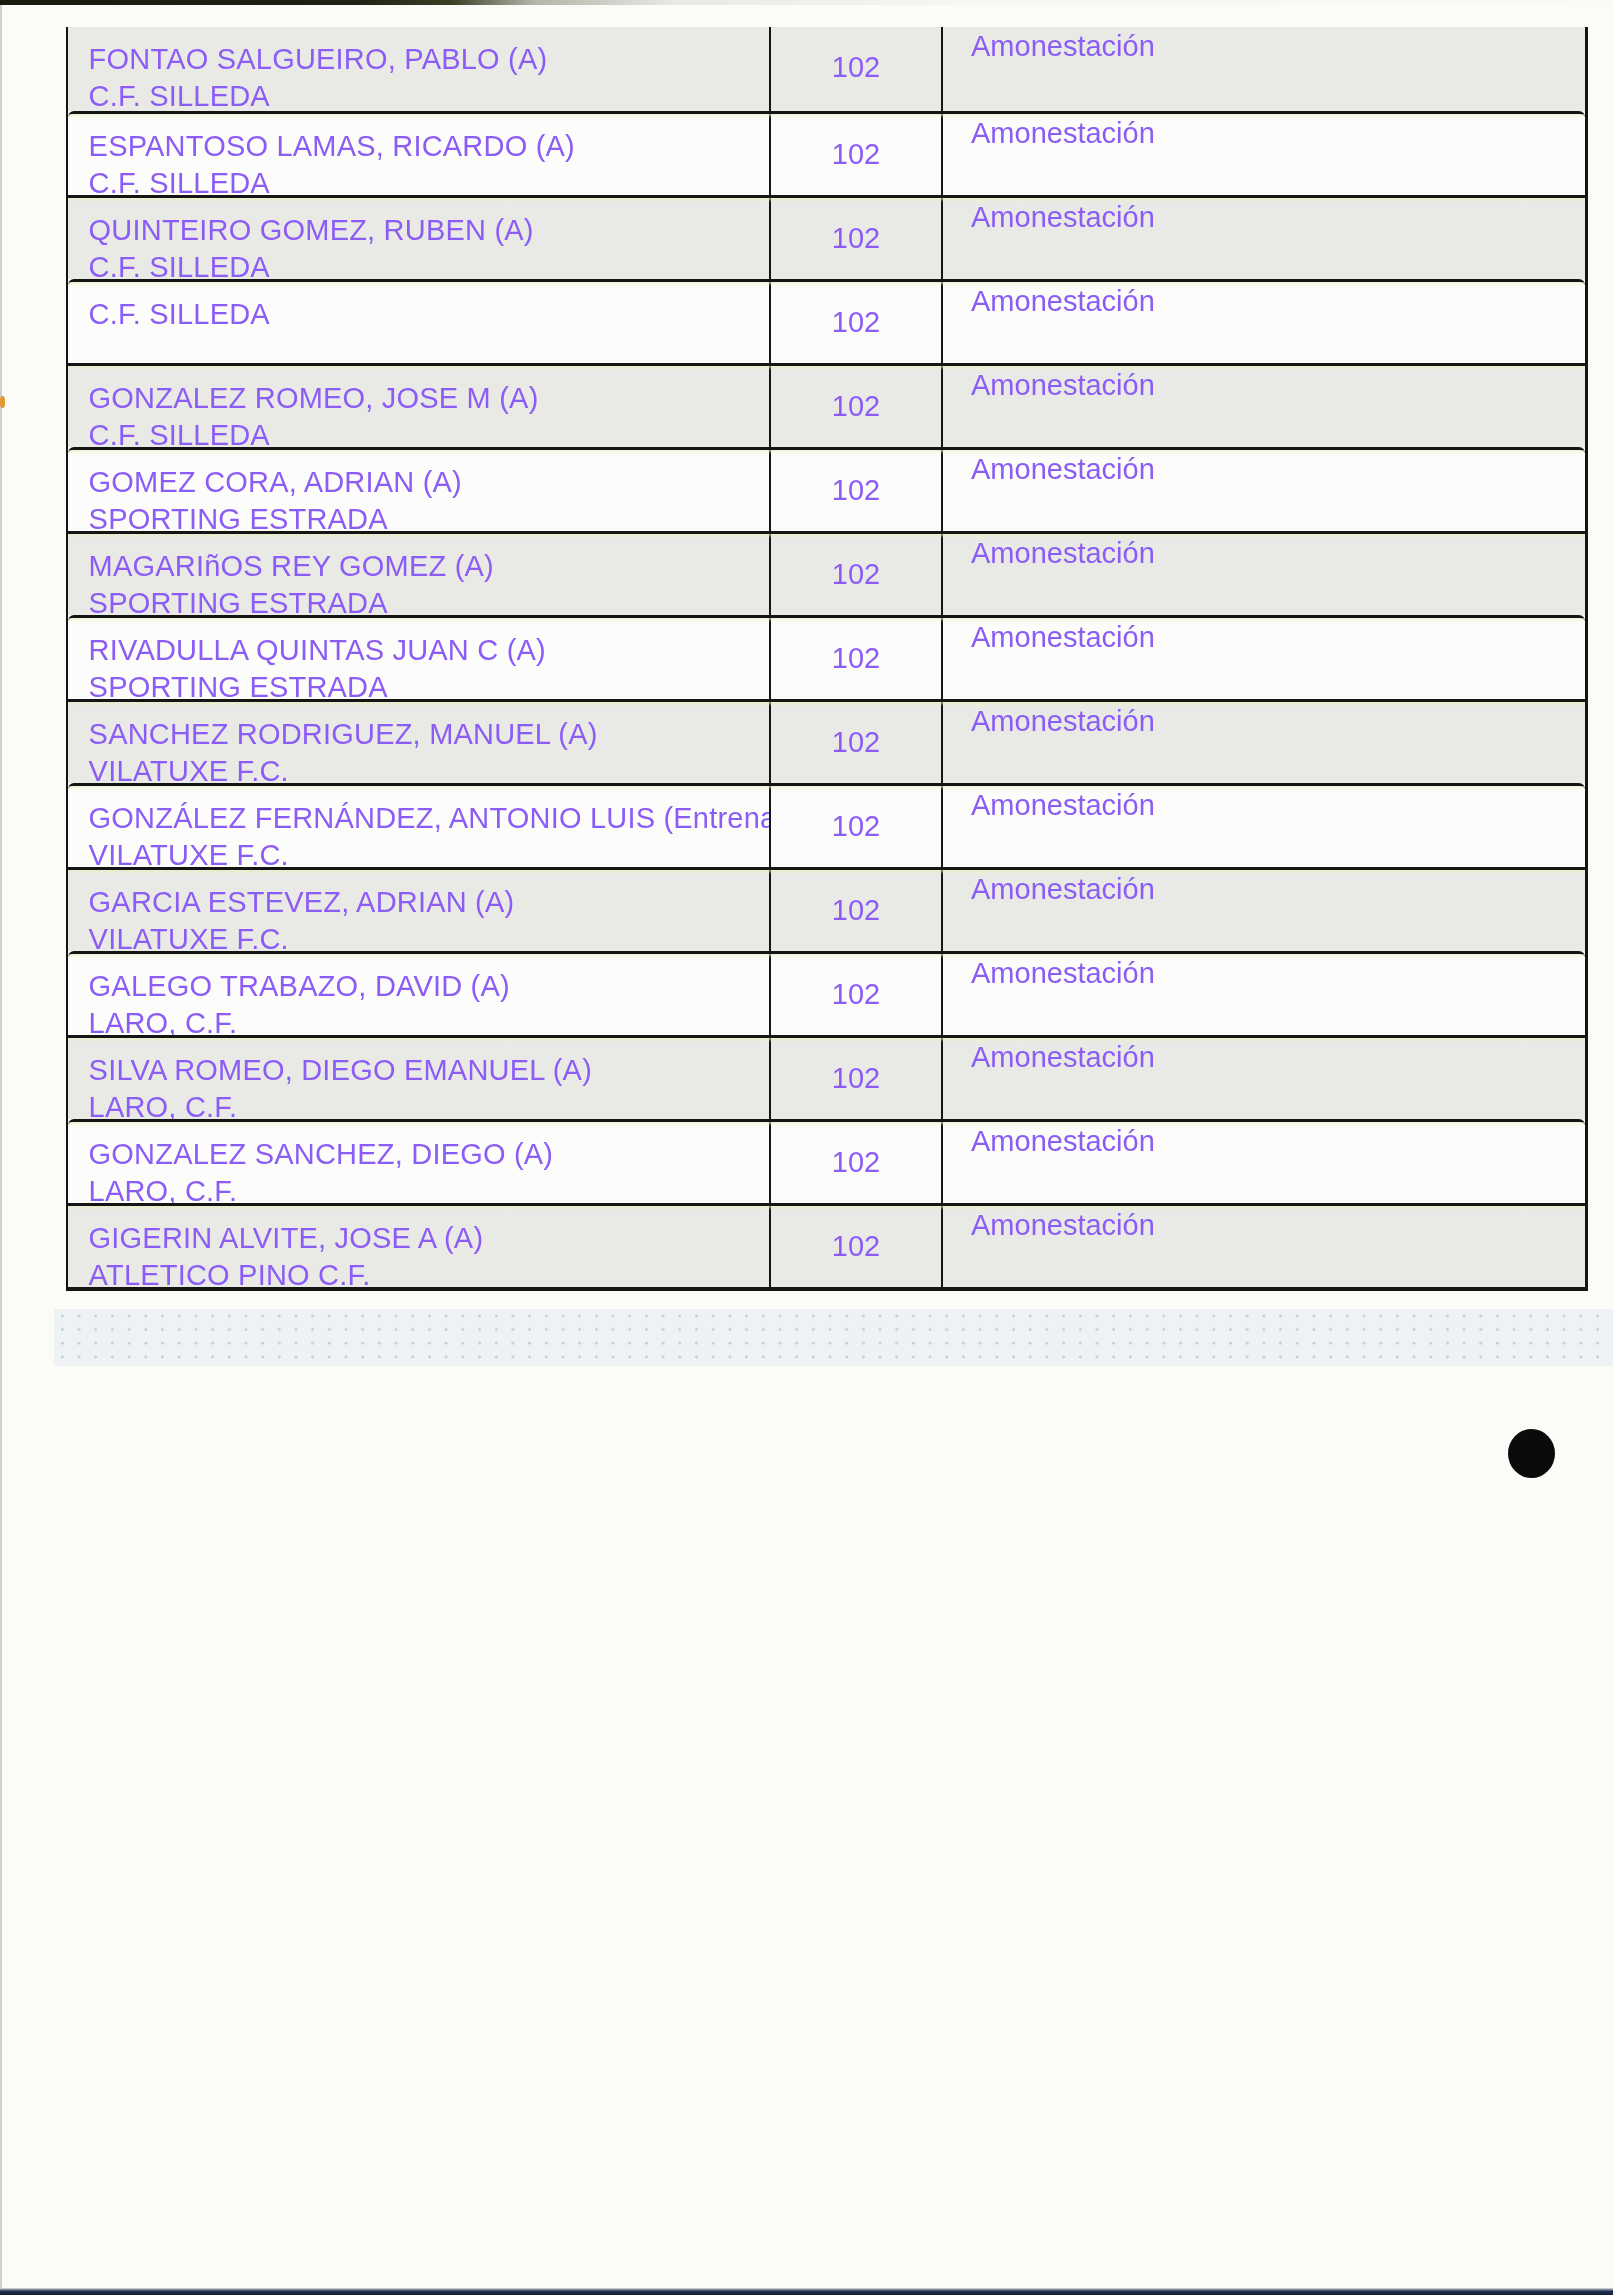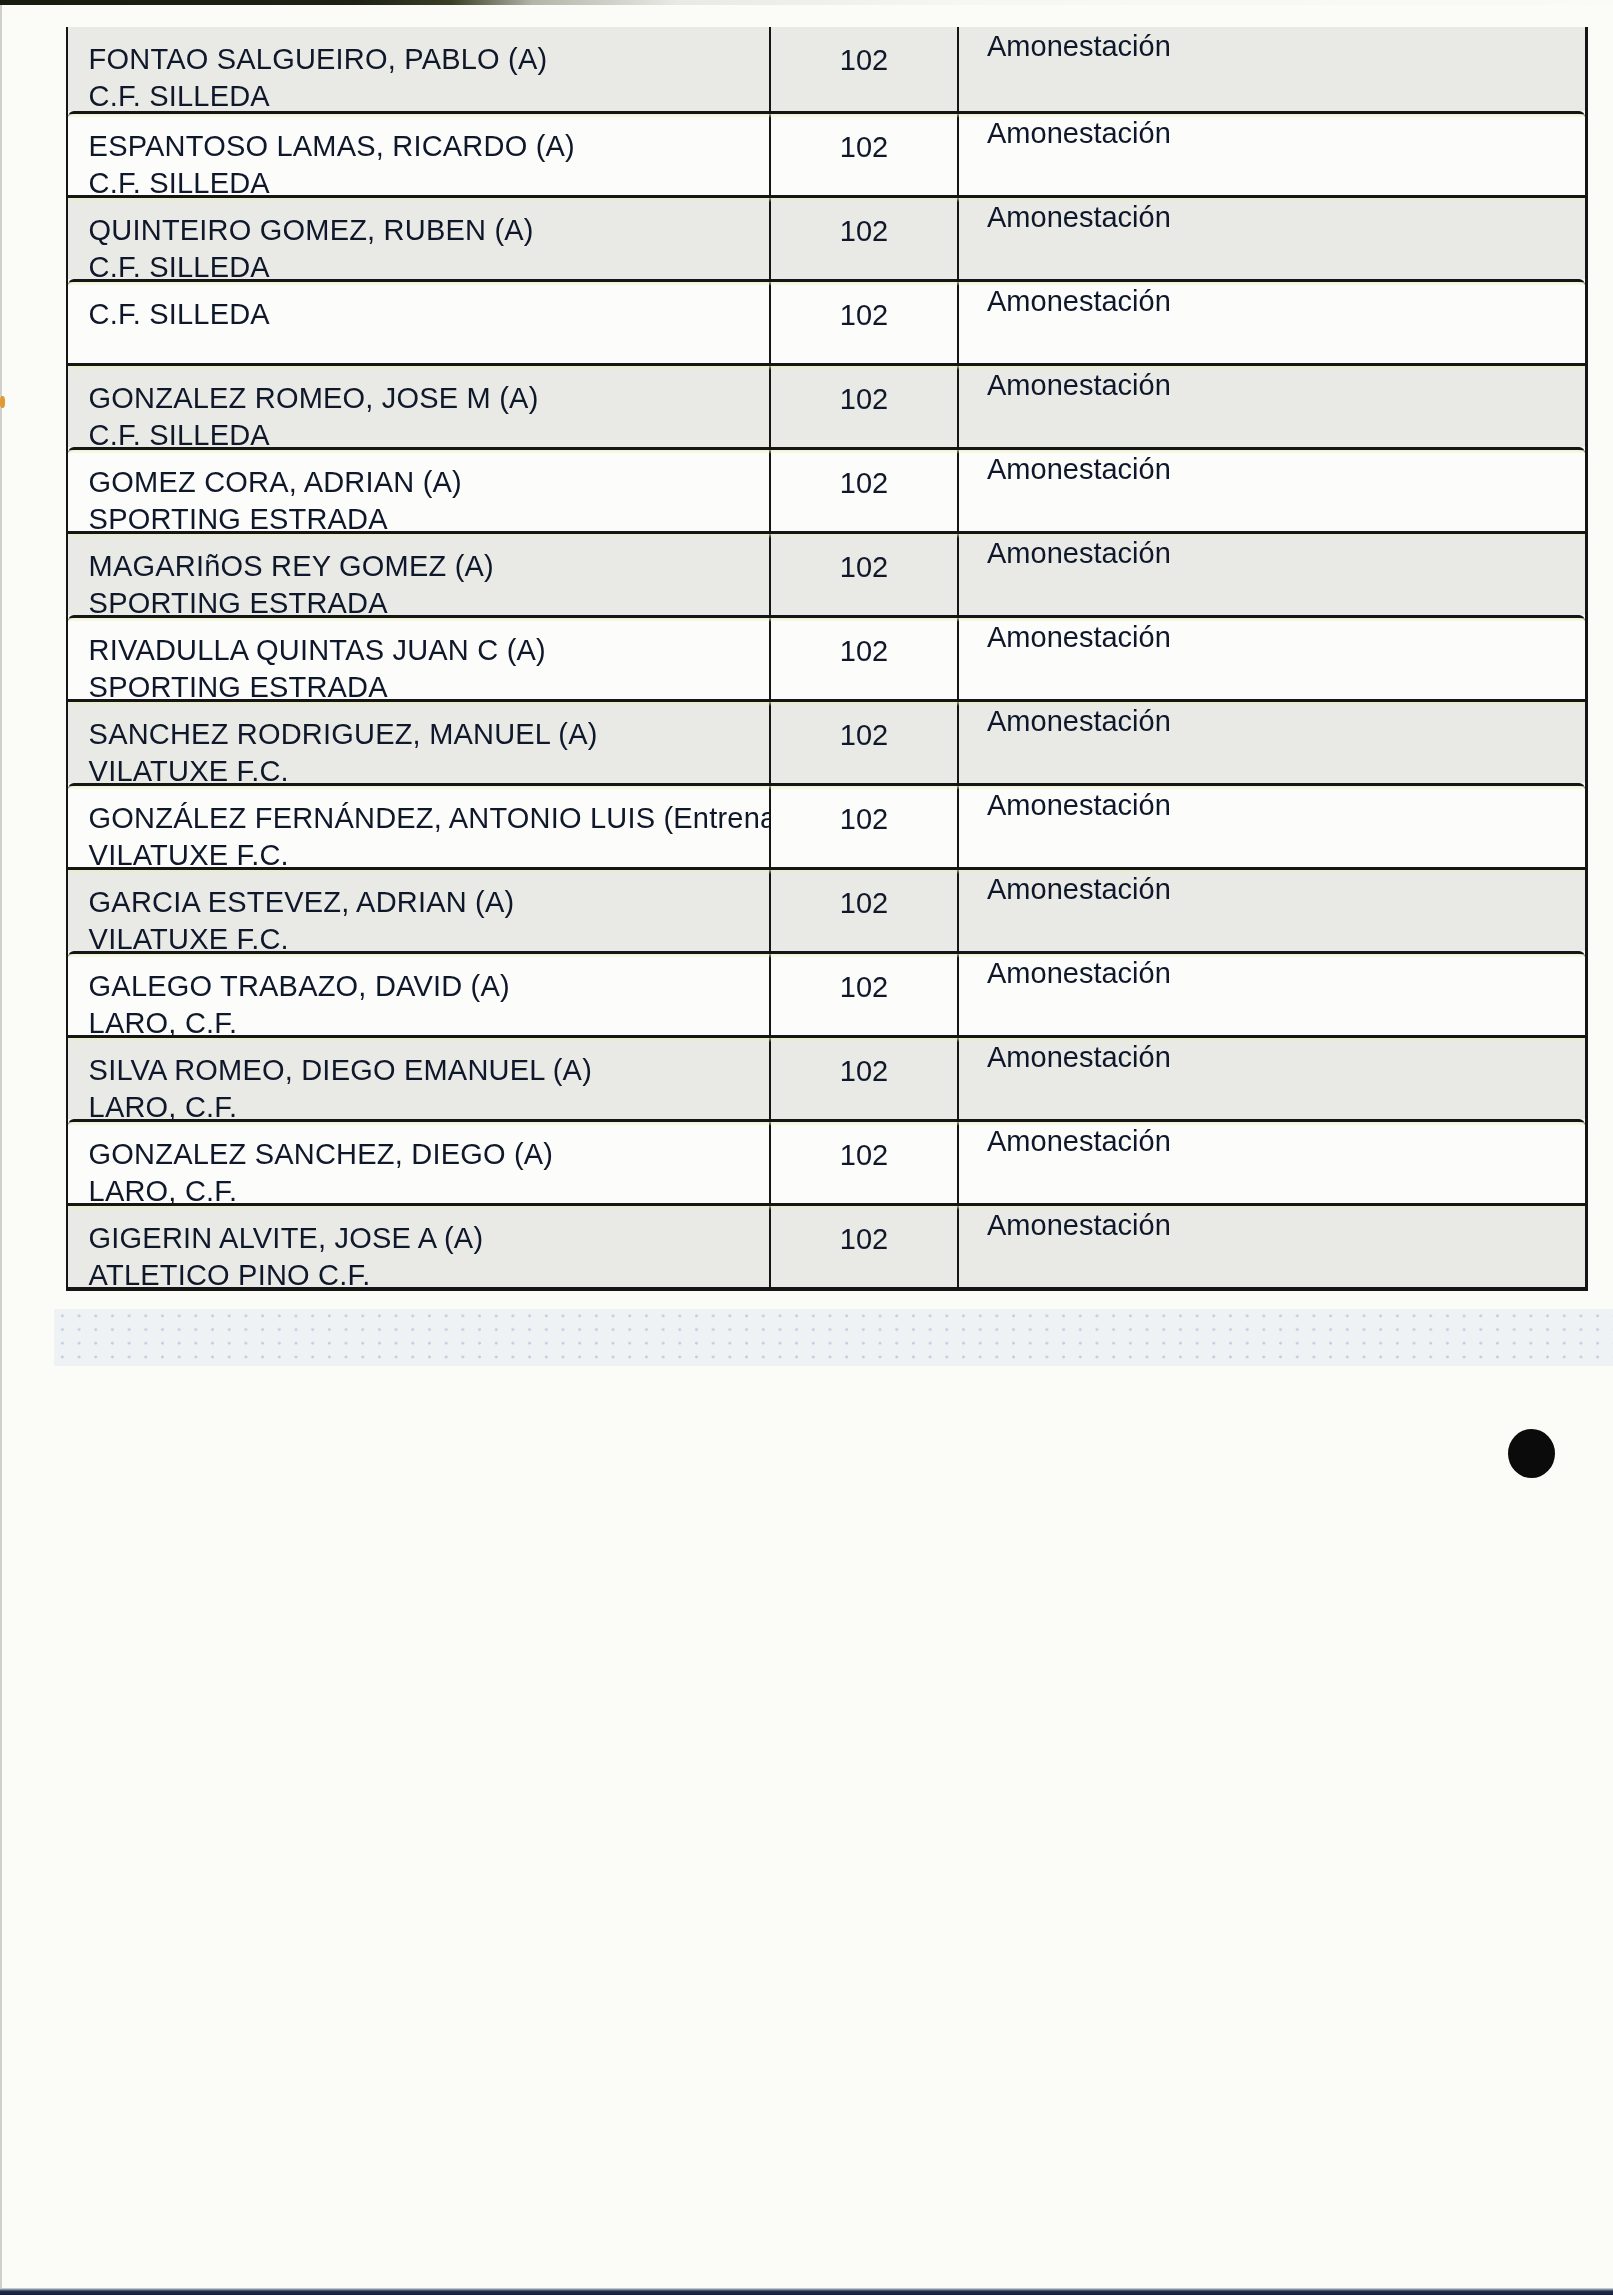--- a/index.html
+++ b/index.html
@@ -52,29 +52,29 @@
     height:84px;box-sizing:border-box;display:flex;position:relative;
   }
   .trow + .trow{border-top:3.9px solid #151515;}
   .trow.even{background-color:#e9eae6;}
   .trow.odd{background-color:#fcfcfa;border-radius:6px;}
   .trow + .trow::before{ 
     content:"";position:absolute;left:0;right:0;top:0;height:3.9px;
     background:linear-gradient(rgba(233,238,185,.65), rgba(233,238,185,0));
     pointer-events:none;
   }
-  .cell{box-sizing:border-box;color:#0f172a;font-size:29px;line-height:37px;}
+  .cell{box-sizing:border-box;color:#8b5cf6;font-size:29px;line-height:37px;}
   .c-player{
     width:703px;border-right:2.9px solid #151515;
     padding:13.7px 13.7px 0 20.6px;letter-spacing:0.2px;
     white-space:nowrap;overflow:hidden;
   }
   .c-code{
-    width:188px;border-right:2.9px solid #151515;
-    text-align:center;padding-top:15px;
+    width:172px;border-right:2.9px solid #151515;
+    text-align:center;padding-top:22px;
   }
   .c-sanction{flex:1;padding:1px 0 0 28px;}
   .pname,.pclub{white-space:nowrap;}
 </style>
 </head>
 <body>
 
 <div class="scan-top"></div>
 <div class="scan-left"></div>
 <div class="ink-speck"></div>

